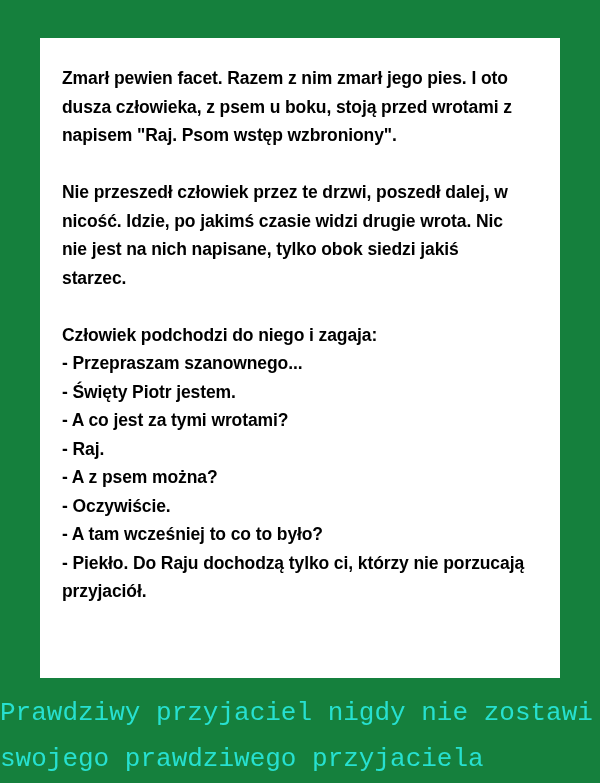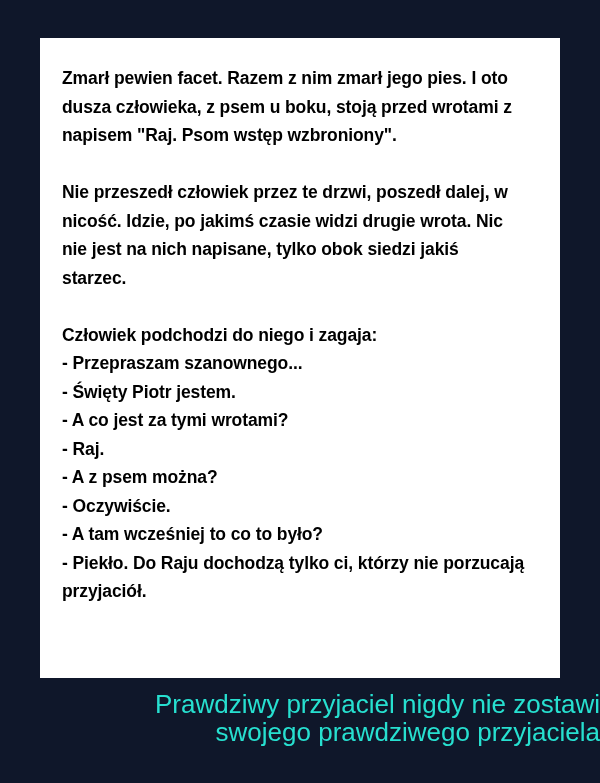--- a/index.html
+++ b/index.html
@@ -10,21 +10,21 @@
   body {
     width: 600px;
     height: 783px;
     font-family: "Liberation Sans", sans-serif;
     overflow: hidden;
   }
   .page {
     position: relative;
     width: 600px;
     height: 783px;
-    background: #0f172a;
+    background: #15803d;
     box-sizing: border-box;
   }
   .card {
     position: absolute;
     left: 40px;
     top: 38px;
     width: 520px;
     height: 640px;
     background: #ffffff;
     box-sizing: border-box;
@@ -38,25 +38,25 @@
     font-size: 17.5px;
     line-height: 28.5px;
     letter-spacing: -0.1px;
     white-space: pre-wrap;
   }
   .caption {
     position: absolute;
     left: 0;
     top: 690px;
     width: 600px;
-    text-align: right;
+    text-align: left;
     color: #27e0d0;
-    font-family: Liberation Sans, sans-serif;
+    font-family: Liberation Mono, monospace;
     font-size: 26px;
-    line-height: 28px;
+    line-height: 46px;
     white-space: pre-line;
   }
 </style>
 </head>
 <body>
 
 <div class="page">
 
   <div class="card">
     <p class="joke-text">Zmarł pewien facet. Razem z nim zmarł jego pies. I oto dusza człowieka, z psem u boku, stoją przed wrotami z napisem "Raj. Psom wstęp wzbroniony".

